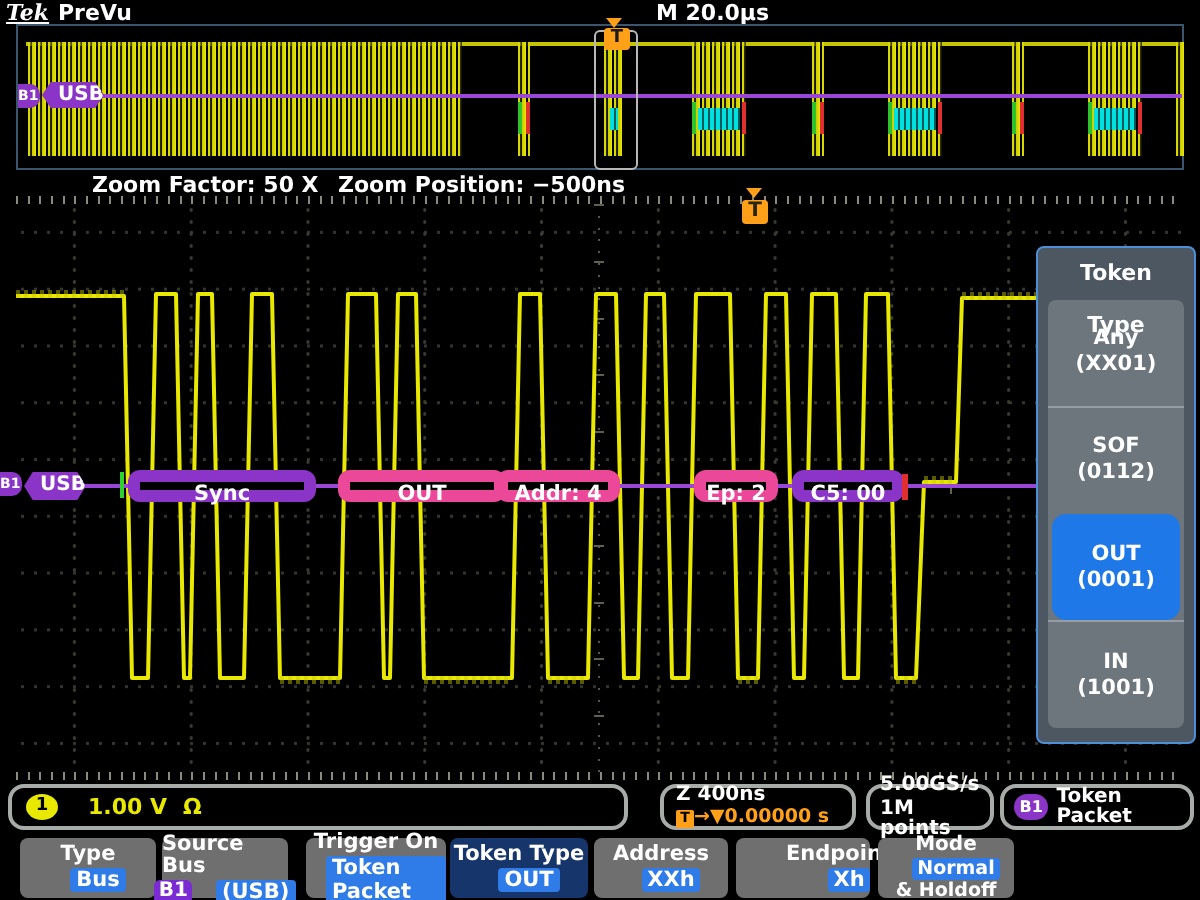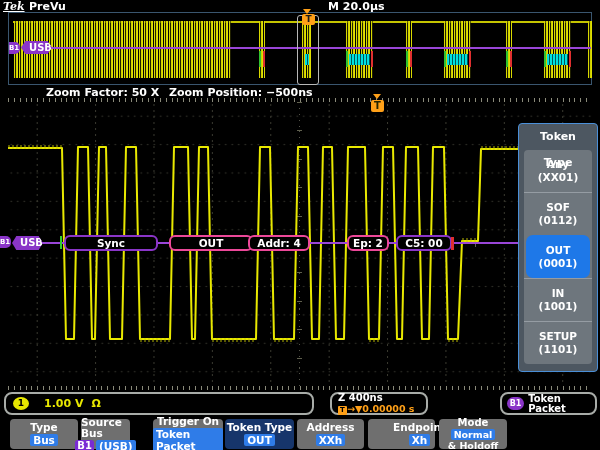--- a/index.html
+++ b/index.html
@@ -46,21 +46,21 @@
   .ctr-v-ticks { left:297px; top:102px; width:5px; height:284px;
     background:repeating-linear-gradient(to bottom,#60604e 0 1px,transparent 1px 28.4px); }
   .ctr-v-dots { left:299px; top:102px; width:1px; height:284px;
     background:repeating-linear-gradient(to bottom,#55554a 0 1px,transparent 1px 5.9px); }
   .ctr-h-ticks { left:8px; top:242px; width:584px; height:5px;
     background:repeating-linear-gradient(to right,#60604e 0 1px,transparent 1px 58.4px); }
 
   svg.wave { left:0; top:0; width:600px; height:450px; pointer-events:none; }
 
   
-  .pkt { position:absolute; top:235px; height:16px; background:#000; border:2px solid #ec4899;
+  .pkt { position:absolute; top:235px; height:16px; background:#000; border:6px solid #ec4899;
     border-radius:6px; color:#fff; font-weight:bold; font-size:10.5px; line-height:12px; text-align:center; z-index:4; }
   .pkt.purple { border-color:#8a35c8; }
   .main-busline { left:42px; top:242px; width:550px; height:2px; background:#9a46d8; z-index:3; }
   .green-tick { left:60px; top:236px; width:2px; height:13px; background:#2fd22f; z-index:4; }
   .red-tick { left:451px; top:237px; width:3px; height:13px; background:#e02f2f; z-index:5; }
 
   
   .trig-t { left:371px; top:100px; width:13px; height:12px; background:#ffa018; color:#262600;
     font-weight:bold; font-size:10px; line-height:12px; text-align:center; border-radius:2px; z-index:4; }
 
@@ -87,21 +87,21 @@
   .t-ico { display:inline-block; width:9px; height:9px; background:#ffa018; color:#000;
     font-weight:bold; font-size:7px; line-height:9px; text-align:center; border-radius:1px; }
 
   
   .btn { position:absolute; top:419px; height:30px; background:#6f6f6f; border-radius:4px;
     display:flex; flex-direction:column; align-items:center; justify-content:center; gap:1px;
     color:#fff; cursor:pointer; z-index:6; }
   .btn .title { font-weight:bold; font-size:10.5px; line-height:11px; }
   .btn.seld { background:#16356b; }
   .chip { background:#2f7ce8; color:#fff; font-weight:bold; font-size:10.5px; line-height:12px;
-    padding:0 3px; border-radius:2px; }
+    padding:0 3px; border-radius:2px;margin-left:10px; }
   .b1chip { background:#7a2bd4; color:#fff; font-weight:bold; font-size:10px; line-height:12px;
     padding:0 2px; border-radius:3px; }
   .vrow { display:flex; gap:2px; align-items:center; }
   .btn .small { font-size:9.5px; line-height:10px; font-weight:bold; }
 </style>
 </head>
 <body>
 
 <div id="screen">
 
@@ -200,48 +200,48 @@
         <span>(0112)</span>
       </div>
       <div class="menu-item selected">
         <span>OUT</span>
         <span>(0001)</span>
       </div>
       <div class="menu-item">
         <span>IN</span>
         <span>(1001)</span>
       </div>
-      <div class="menu-item">
-        <span>SETUP</span>
-        <span>(1101)</span>
-      </div>
     </div>
   </div>
 
   <div class="abs robox" style="left:4px;width:310px;">
     <span class="ch-oval" style="margin-left:7px;">1</span>
     <span class="ytext" style="margin-left:15px;">1.00 V</span>
     <span class="ytext" style="margin-left:8px;">Ω</span>
   </div>
   <div class="abs robox" style="left:330px;width:98px;flex-direction:column;align-items:flex-start;justify-content:center;padding-left:6px;gap:1px;">
     <span class="wtext">Z 400ns</span>
     <span class="otext">
       <span class="t-ico">T</span><span>→▼</span><span>0.00000 s</span>
     </span>
   </div>
+  <div class="abs robox" style="left:433px;width:64px;flex-direction:column;align-items:flex-start;justify-content:center;padding-left:5px;gap:2px;">
+    <span class="wtext">5.00GS/s</span>
+    <span class="wtext">1M points</span>
+  </div>
   <div class="abs robox" style="left:500px;width:97px;">
     <span class="b1-oval" style="margin-left:5px;">B1</span>
     <span class="wtext" style="margin-left:4px;font-size:10px;">Token Packet</span>
   </div>
 
   <div class="btn" style="left:10px;width:68px;">
     <span class="title">Type</span>
     <span class="chip">Bus</span>
   </div>
-  <div class="btn" style="left:81px;width:49px;">
+  <div class="btn" style="left:81px;width:63px;">
     <span class="title">Source Bus</span>
     <span class="vrow">
       <span class="b1chip">B1</span>
       <span class="chip">(USB)</span>
     </span>
   </div>
   <div class="btn" style="left:153px;width:70px;">
     <span class="title">Trigger On</span>
     <span class="chip">Token Packet</span>
   </div>

